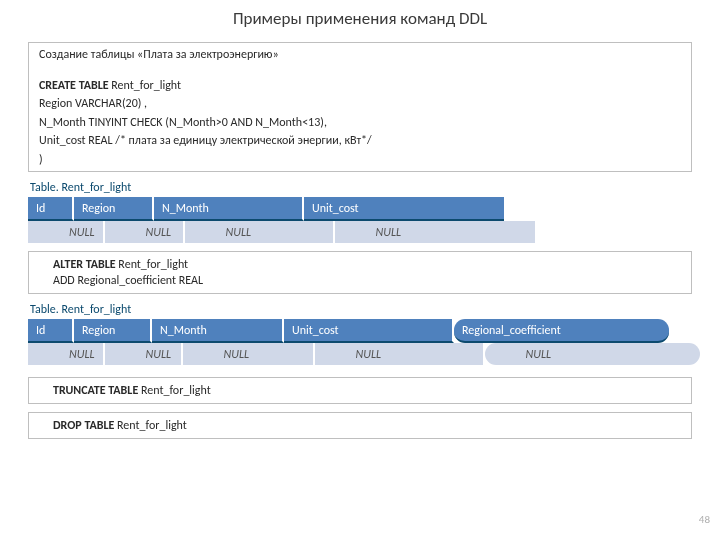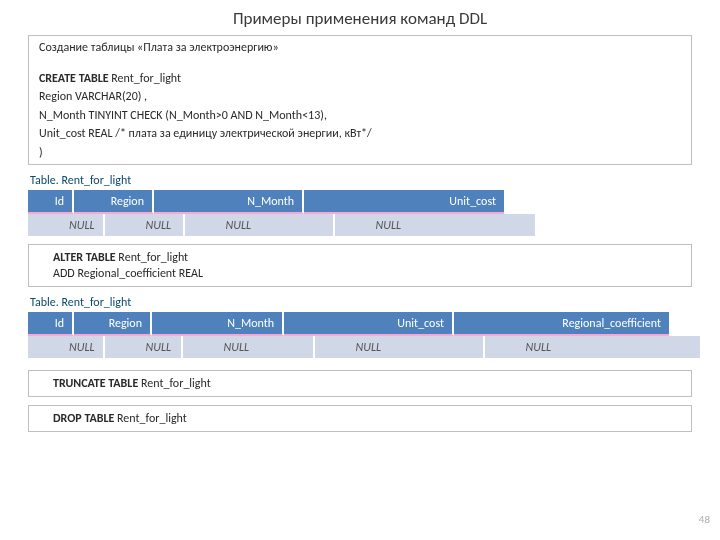--- a/index.html
+++ b/index.html
@@ -9,21 +9,21 @@
       background: #fff;
       font-family: Calibri, Arial, sans-serif;
       position: relative;
       padding: 8px 28px 0 28px;
       overflow: hidden;
     }
     .title {
       text-align: center;
       font-size: 17px;
       color: #3a3a3a;
-      margin-bottom: 6px;
+      margin-bottom: 13px;
     }
     .box {
       border: 1px solid #bfbfbf;
       padding: 2px 10px;
       font-size: 12px;
       color: #2a2a2a;
       line-height: 1.55;
       margin-bottom: 8px;
       background: #fff;
     }
@@ -44,39 +44,39 @@
       display: flex;
     }
     .tbl .cell {
       padding: 4px 8px;
       border-right: 2px solid #fff;
     }
     .tbl .cell:last-child { border-right: none; }
     .tbl .hdr .cell {
       background: #4f81bd;
       color: #fff;
-      border-bottom: 2px solid #f9a8d4;
-      text-align: right;
+      border-bottom: 2px solid #0c4a6e;
+      text-align: left;
     }
     .tbl .row .cell {
       background: #d0d8e8;
       color: #555;
       font-style: italic;
       padding-left: 41px;
     }
     .tbl1 .c1 { flex: 0 0 46px; }
     .tbl1 .c2 { flex: 0 0 80px; }
     .tbl1 .c3 { flex: 0 0 150px; }
     .tbl1 .c4 { flex: 0 0 200px; }
 
     .tbl2 .c1 { flex: 0 0 46px; }
     .tbl2 .c2 { flex: 0 0 78px; }
     .tbl2 .c3 { flex: 0 0 132px; }
     .tbl2 .c4 { flex: 0 0 170px; }
-    .tbl2 .c5 { flex: 0 0 215px; }
+    .tbl2 .c5 { flex: 0 0 215px; border-radius: 11px; }
 
     .pagenum {
       position: absolute;
       right: 10px;
       bottom: 14px;
       font-size: 11px;
       color: #b0b0b0;
       margin-left: 13px;
     }
     b { font-weight: bold; }

